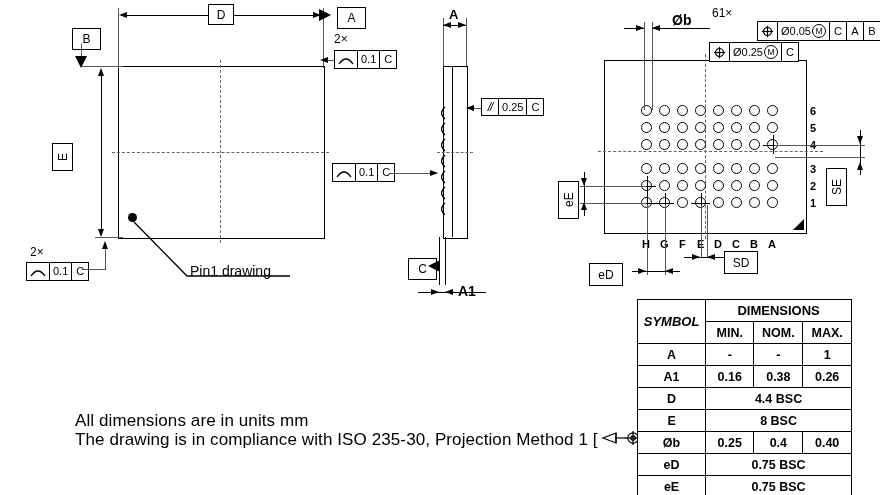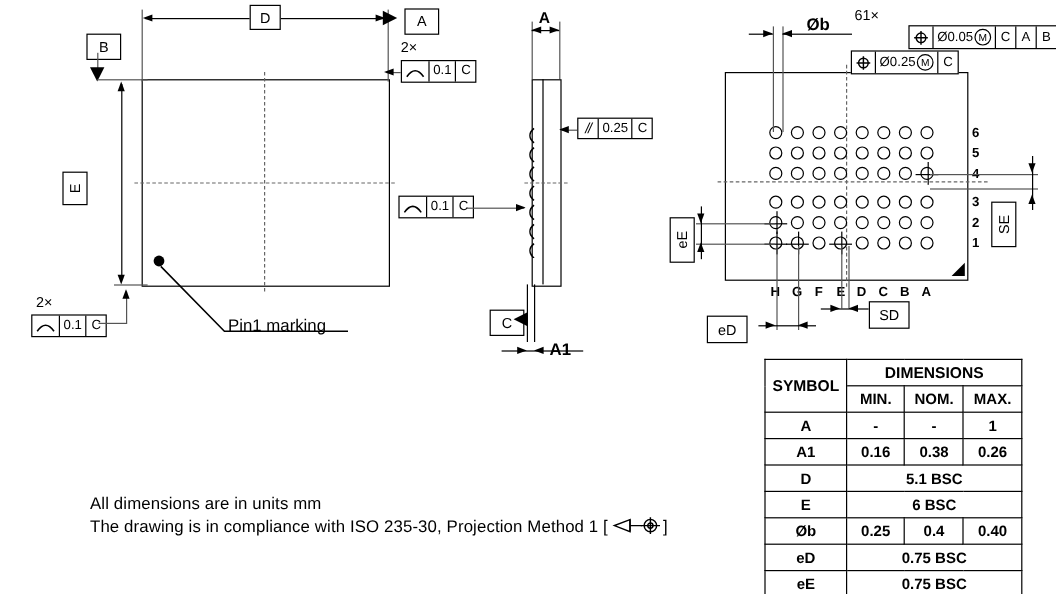--- a/index.html
+++ b/index.html
@@ -65,21 +65,21 @@
   
   .dimtable{position:absolute;border-collapse:collapse;background:#fff;}
   .dimtable td,.dimtable th{
     border:1.5px solid #000;text-align:center;vertical-align:middle;
     font-size:12.5px;font-weight:bold;padding:0;height:21px;
     font-family:"Liberation Sans", sans-serif;
   }
   .dimtable .hdr{font-size:13px;}
 
   
-  .note{position:absolute;font-size:14px;white-space:nowrap;letter-spacing:.1px;}
+  .note{position:absolute;font-size:17px;white-space:nowrap;letter-spacing:.1px;}
   .proj-sym{display:inline-block;vertical-align:middle;margin:0 1px;}
   .col-lbl{position:absolute;font-size:11px;font-weight:bold;}
   .row-lbl{position:absolute;font-size:11px;font-weight:bold;}
 </style>
 </head>
 <body>
 
 <div>
 
   <div class="body-rect" style="left:118px;top:66px;width:205px;height:171px;"></div>
@@ -132,21 +132,21 @@
     <div>C</div>
   </div>
   <div class="hl-ext" style="left:82px;top:269px;width:23px;"></div>
   <div class="vl-ext" style="left:105px;top:243px;height:27px;"></div>
   <div class="arr arr-u" style="left:101.6px;top:241px;"></div>
 
   <div class="pin1dot" style="left:128px;top:213px;"></div>
   <svg class="abs" style="left:120px;top:210px;width:180px;height:70px;">
     <polyline points="14,12 67,66 170,66" fill="none" stroke="#000" stroke-width="1.3"></polyline>
   </svg>
-  <div class="plain" style="left:190px;top:264px;font-size:14px;">Pin1 marking</div>
+  <div class="plain" style="left:190px;top:264px;font-size:14px;">Pin1 drawing</div>
 </div>
 
 <div>
 
   <div class="vl-ext" style="left:443px;top:18px;height:48px;"></div>
   <div class="vl-ext" style="left:466px;top:18px;height:48px;"></div>
   <div class="hl" style="left:443px;top:25px;width:23px;"></div>
   <div class="arr arr-l" style="left:443px;top:21.6px;"></div>
   <div class="arr arr-r" style="left:458px;top:21.6px;"></div>
   <div class="plain bold" style="left:449px;top:8px;font-size:13px;">A</div>
@@ -367,21 +367,21 @@
         <circle cx="34" cy="8" r="2.2" fill="none" stroke="#000" stroke-width="1.2"></circle>
         <line x1="26" y1="8" x2="42" y2="8" stroke="#000" stroke-width="1.2"></line>
         <line x1="34" y1="1" x2="34" y2="15" stroke="#000" stroke-width="1.2"></line>
       </svg></span><span>]</span>
   </div>
 </div>
 
 <table class="dimtable" style="left:637px;top:299px;width:215px;">
   <thead>
     <tr>
-      <th class="hdr" rowspan="2" style="width:68px;">SYMBOL</th>
+      <th class="hdr" rowspan="2" style="width:68px;font-style:italic;">SYMBOL</th>
       <th class="hdr" colspan="3">DIMENSIONS</th>
     </tr>
     <tr>
       <th style="width:49px;">MIN.</th>
       <th style="width:49px;">NOM.</th>
       <th style="width:49px;">MAX.</th>
     </tr>
   </thead>
   <tbody>
     <tr>
@@ -391,25 +391,25 @@
       <td>1</td>
     </tr>
     <tr>
       <td>A1</td>
       <td>0.16</td>
       <td>0.38</td>
       <td>0.26</td>
     </tr>
     <tr>
       <td>D</td>
-      <td colspan="3">5.1 BSC</td>
+      <td colspan="3">4.4 BSC</td>
     </tr>
     <tr>
       <td>E</td>
-      <td colspan="3">6 BSC</td>
+      <td colspan="3">8 BSC</td>
     </tr>
     <tr>
       <td>Øb</td>
       <td>0.25</td>
       <td>0.4</td>
       <td>0.40</td>
     </tr>
     <tr>
       <td>eD</td>
       <td colspan="3">0.75 BSC</td>

